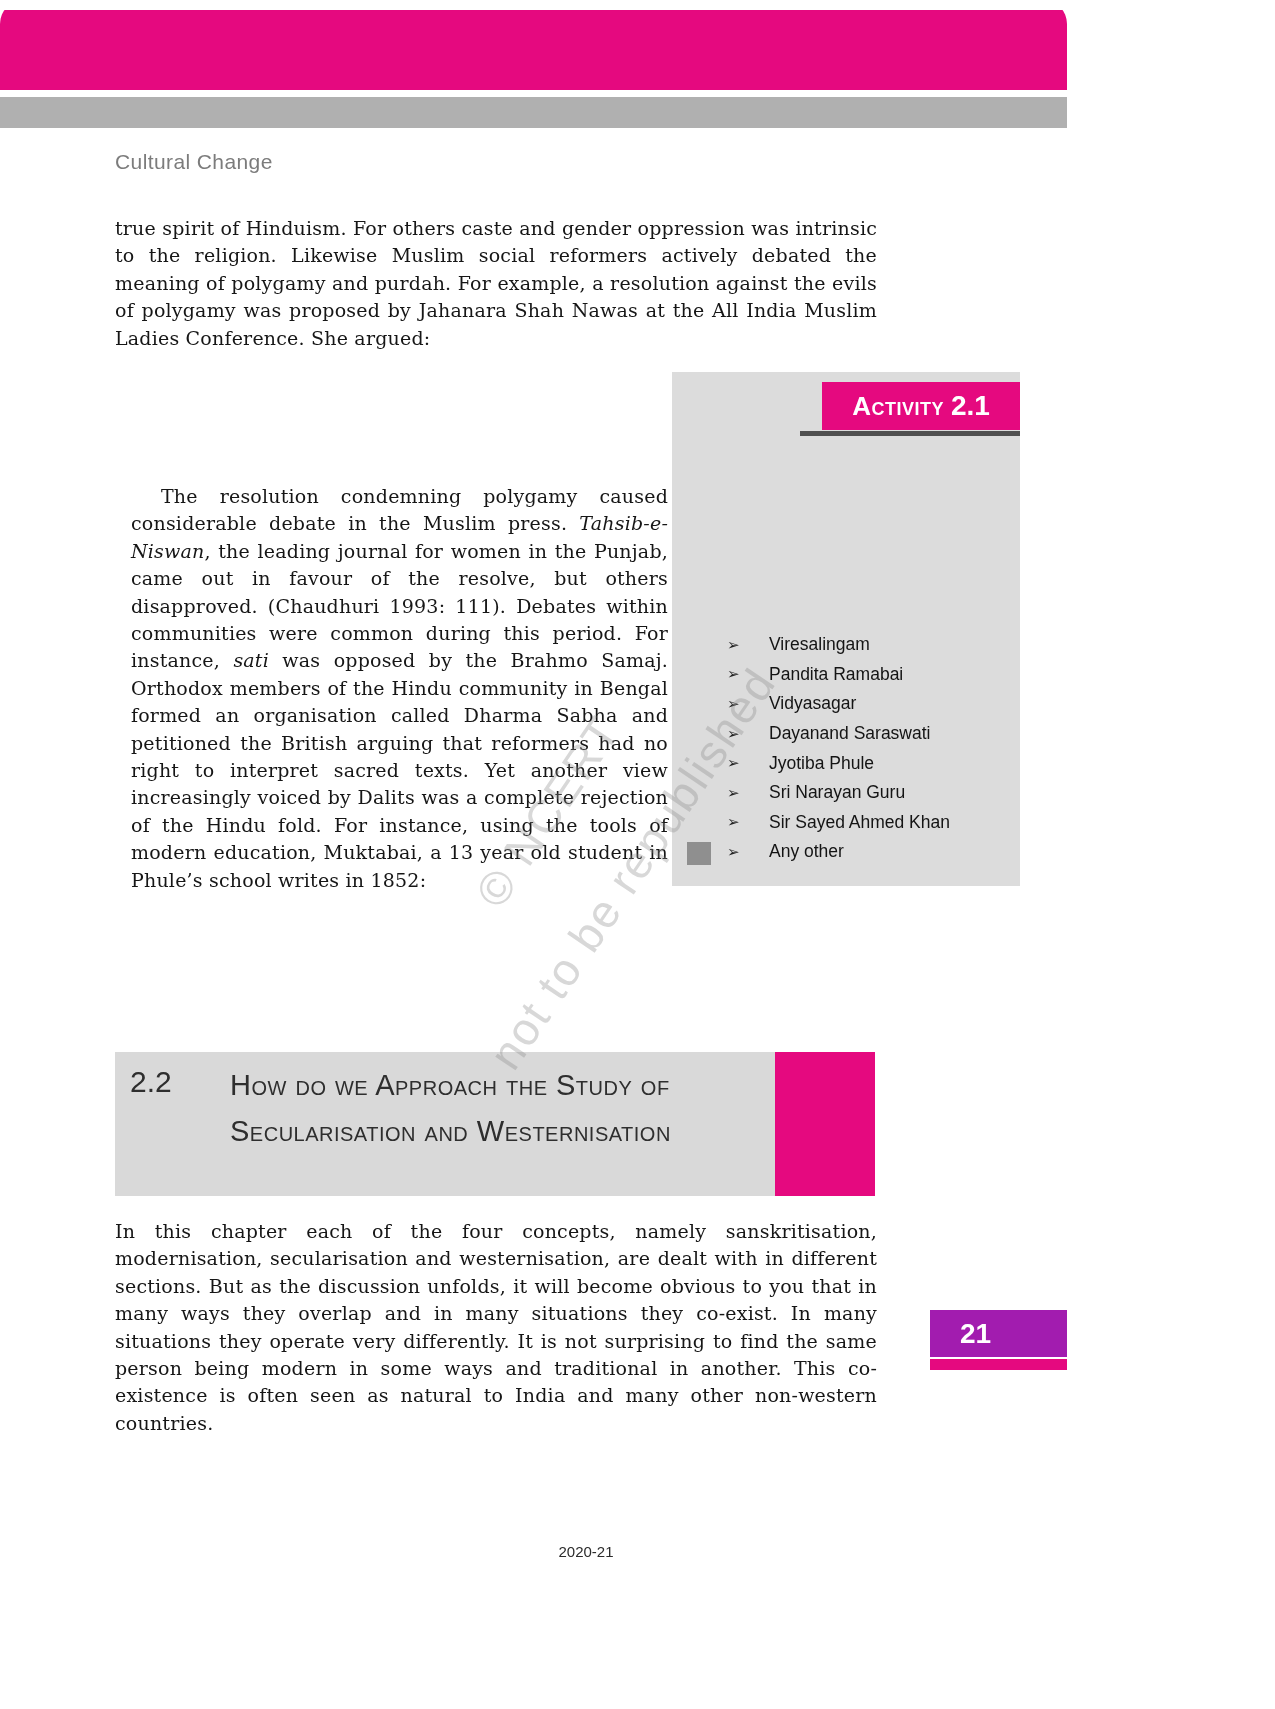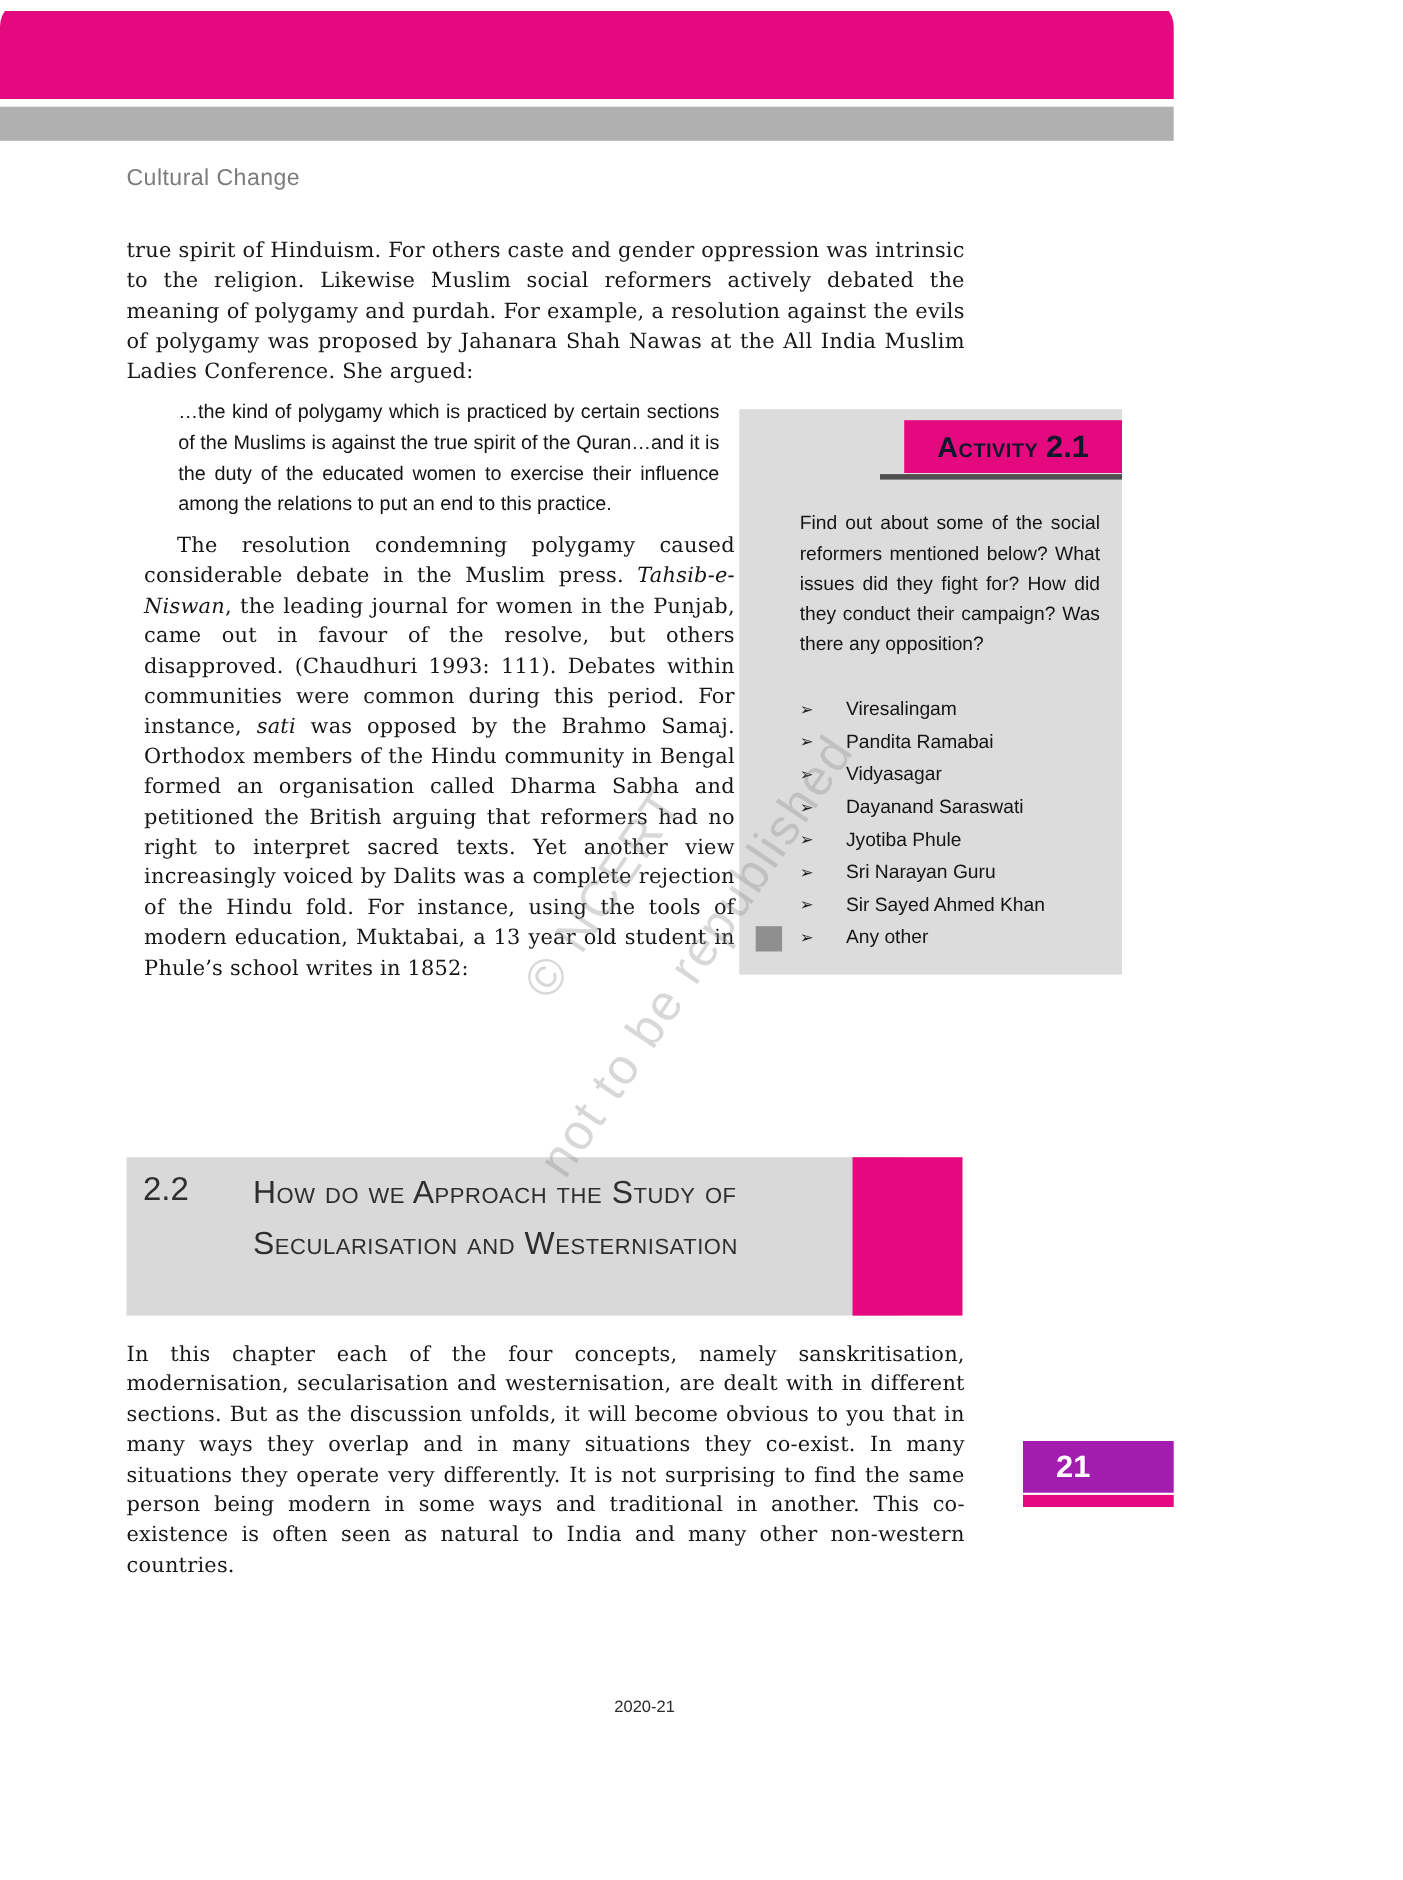--- a/index.html
+++ b/index.html
@@ -31,21 +31,21 @@
          line-height:28px;text-align:justify;color:#141414;}
   .q1{left:162px;top:360px;width:492px;}
 
   .poem{position:absolute;left:162px;top:858px;font-family:"Liberation Sans",sans-serif;
         font-size:18px;line-height:28px;color:#141414;}
 
   
   .activity-box{position:absolute;left:672px;top:372px;width:348px;height:514px;background:#dcdcdc;}
   .activity-underline{position:absolute;left:800px;top:431px;width:220px;height:5px;background:#4f4f4f;}
   .activity-title{position:absolute;left:822px;top:382px;width:198px;height:48px;background:var(--pink);
-                  color:#0f172a;text-align:center;line-height:48px;font-family:"Liberation Sans",sans-serif;}
+                  color:#ffffff;text-align:center;line-height:48px;font-family:"Liberation Sans",sans-serif;}
   .act-word{font-variant:small-caps;font-size:26px;font-weight:bold;letter-spacing:0.5px;}
   .act-num{font-size:28px;font-weight:bold;margin-left:7px;}
   .activity-intro{position:absolute;left:727px;top:462px;width:273px;margin:0;
                   font-family:"Liberation Sans",sans-serif;font-size:17.5px;line-height:27.5px;
                   text-align:justify;color:#141414;}
   .activity-list{position:absolute;left:727px;top:630px;width:285px;
                  font-family:"Liberation Sans",sans-serif;font-size:17.5px;color:#141414;}
   .act-row{display:flex;align-items:center;height:29.6px;}
   .arrow{width:42px;font-size:15px;color:#222;}
   .act-square{position:absolute;left:687px;top:842px;width:24px;height:23px;background:#8f8f8f;}
@@ -78,31 +78,29 @@
 <div class="page">
 
   <div class="top-pink"></div>
   <div class="corner-box"></div>
   <div class="top-gray"></div>
 
   <div class="running-header">Cultural Change</div>
 
   <p class="para p1">true spirit of Hinduism. For others caste and gender oppression was intrinsic to the religion. Likewise Muslim social reformers actively debated the meaning of polygamy and purdah. For example, a resolution against the evils of polygamy was proposed by Jahanara Shah Nawas at the All India Muslim Ladies Conference. She argued:</p>
 
-  <p class="quote q1">…the kind of polygamy which is practiced by certain sections of the Muslims is against the true spirit of the Quran…and it is the duty of the educated women to exercise their influence among the relations to put an end to this practice.</p>
 
   <p class="para p2"><span>The resolution condemning polygamy caused considerable debate in the Muslim press. </span><span class="it">Tahsib-e-Niswan</span><span>, the leading journal for women in the Punjab, came out in favour of the resolve, but others disapproved. (Chaudhuri 1993: 111). Debates within communities were common during this period. For instance, </span><span class="it">sati</span><span> was opposed by the Brahmo Samaj. Orthodox members of the Hindu community in Bengal formed an organisation called Dharma Sabha and petitioned the British arguing that reformers had no right to interpret sacred texts. Yet another view increasingly voiced by Dalits was a complete rejection of the Hindu fold. For instance, using the tools of modern education, Muktabai, a 13 year old student in Phule’s school writes in 1852:</span></p>
 
 
   <div class="activity-box"></div>
   <div class="activity-underline"></div>
   <div class="activity-title">
     <span class="act-word">Activity</span><span class="act-num">2.1</span>
   </div>
-  <p class="activity-intro">Find out about some of the social reformers mentioned below? What issues did they fight for? How did they conduct their campaign? Was there any opposition?</p>
   <div class="activity-list">
     <div class="act-row">
         <span class="arrow">➢</span>
         <span class="act-label">Viresalingam</span>
       </div>
     <div class="act-row">
         <span class="arrow">➢</span>
         <span class="act-label">Pandita Ramabai</span>
       </div>
     <div class="act-row">

